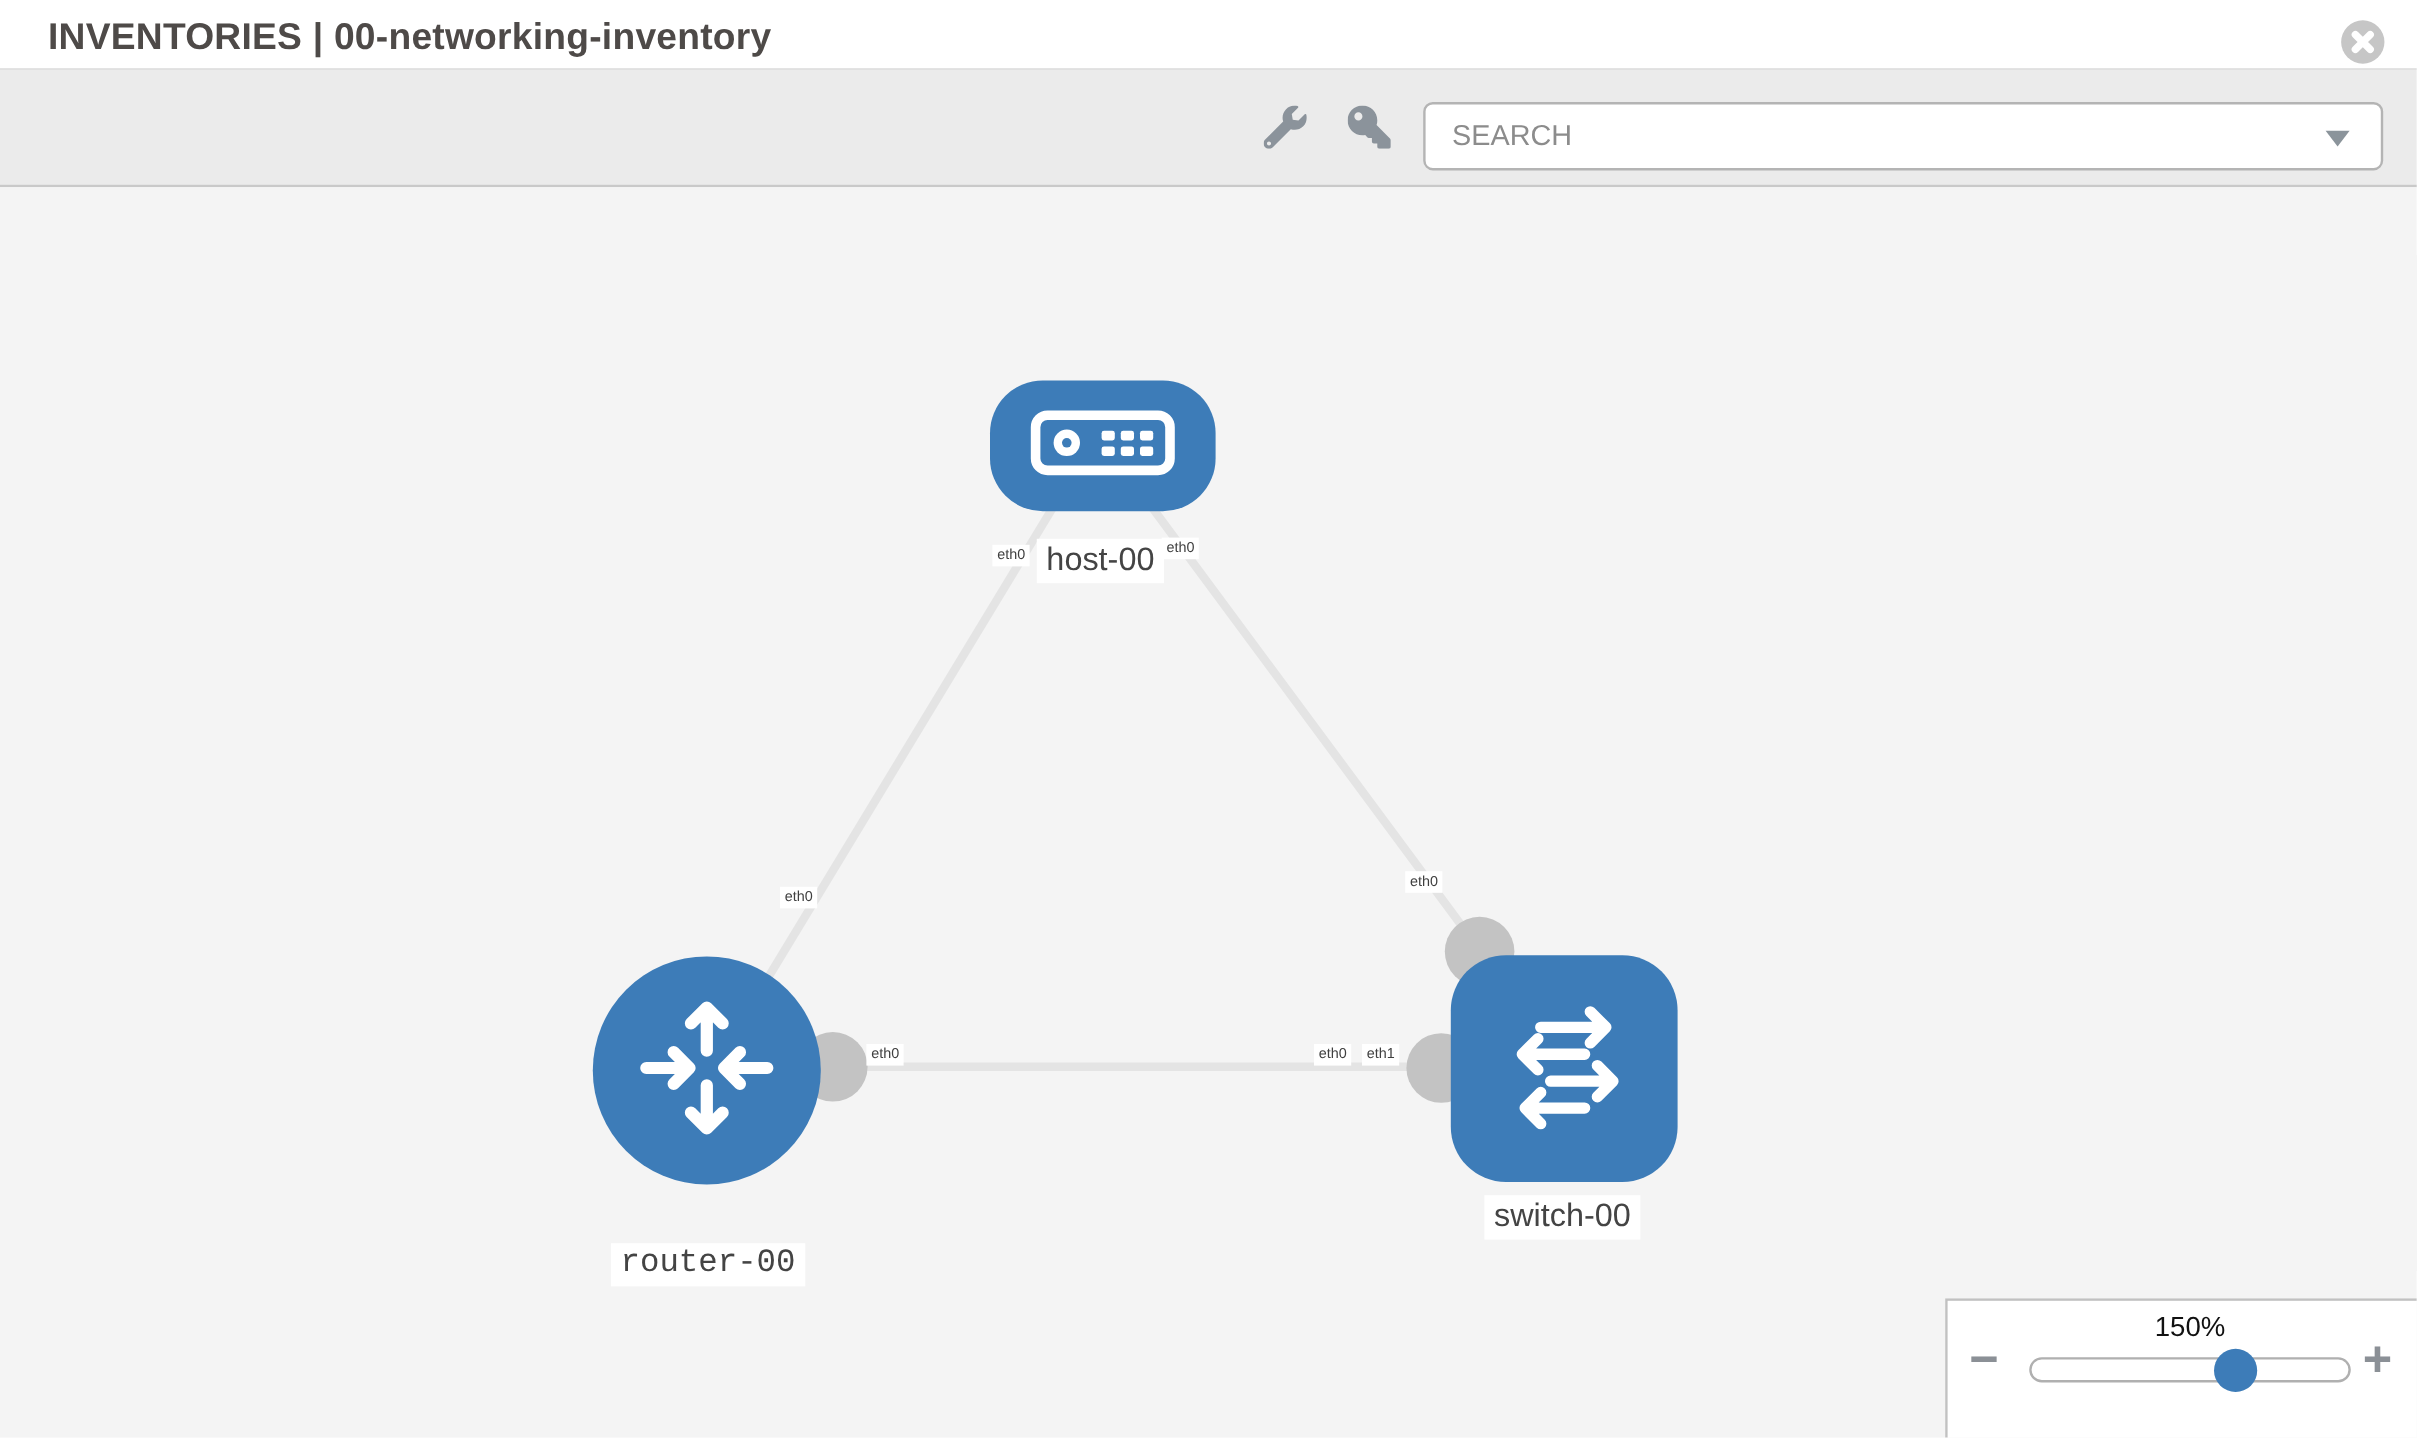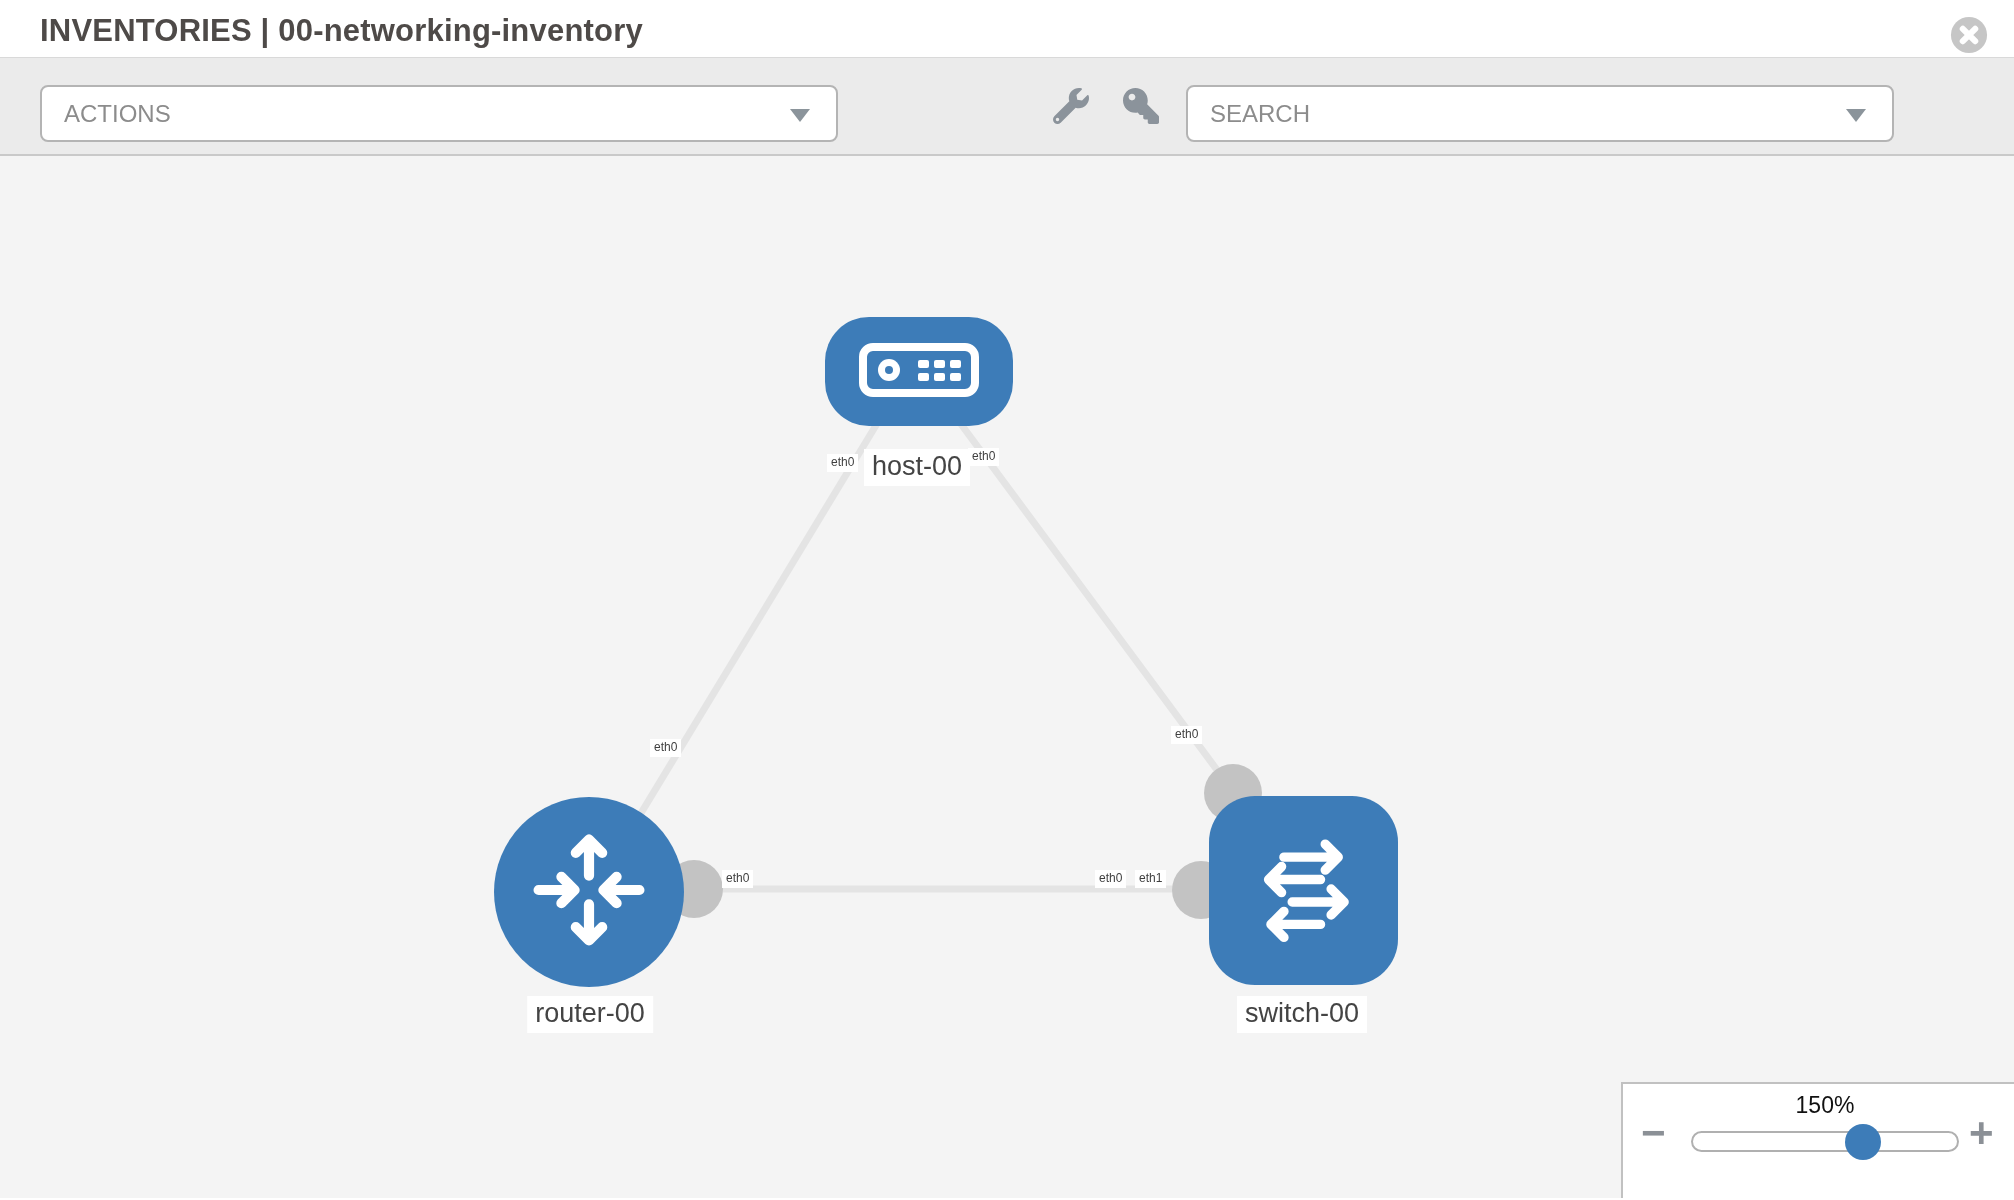--- a/index.html
+++ b/index.html
@@ -16,21 +16,21 @@
   
   .toolbar { position: relative; height: 99px; background: #ebebeb;
     border-top: 1px solid #d9d9d9; border-bottom: 2px solid #c9c9c9; }
   .dropdown { position: absolute; top: 27px; height: 57px; background: #ffffff;
     border: 2px solid #b4b4b4; border-radius: 8px; display: flex; align-items: center;
     font-size: 24px; color: #8c8c8c; padding: 0 26px 0 22px; cursor: pointer; }
   .dropdown .caret { position: absolute; right: 26px; top: 22px; width: 0; height: 0;
     border-left: 10px solid transparent; border-right: 10px solid transparent;
     border-top: 13px solid #8b949b; }
   .dd-actions { left: 40px; width: 798px; }
-  .dd-search { left: 1186px; width: 708px; }
+  .dd-search { left: 1186px; width: 800px; }
   .tool-icon { position: absolute; top: 30px; width: 38px; height: 38px; cursor: pointer;
     background: transparent; border: none; padding: 0; }
   .ti-wrench { left: 1052px; }
   .ti-key { left: 1122px; }
 
   
   .canvas { position: relative; height: 1042px; background: #f4f4f4; overflow: hidden; }
   .links-svg { position: absolute; left: 0; top: 0; z-index: 1; }
 
   .node { position: absolute; z-index: 2; background: #3d7cb8; display: flex;
@@ -69,24 +69,20 @@
     <span>
       <svg width="38" height="38" viewBox="0 0 40 40">
         <circle cx="20" cy="20" r="19" fill="#c6c6c6"></circle>
         <path d="M13.5 13.5 L26.5 26.5 M26.5 13.5 L13.5 26.5" stroke="#ffffff" stroke-width="6.5" stroke-linecap="round"></path>
       </svg>
     </span>
   </button>
 </div>
 
 <div class="toolbar">
-  <div class="dropdown dd-actions">
-    <span>ACTIONS</span>
-    <span class="caret"></span>
-  </div>
 
   <button class="tool-icon ti-wrench">
     <span>
       <svg width="36" height="36" viewBox="0 0 512 512">
         <path fill="#8b939b" d="M507.73 109.1c-2.24-9.03-13.54-12.09-20.12-5.51l-74.36 74.36-67.88-11.31-11.31-67.88 74.36-74.36c6.62-6.62 3.43-17.9-5.66-20.16-47.38-11.74-99.55.91-136.58 37.93-39.64 39.64-50.55 97.1-34.05 147.2L18.74 402.76c-24.99 24.99-24.99 65.51 0 90.5 24.99 24.99 65.51 24.99 90.5 0l213.21-213.21c50.12 16.71 107.47 5.68 147.37-34.22 37.07-37.07 49.7-89.32 37.91-136.73zM64 472c-13.25 0-24-10.75-24-24 0-13.26 10.75-24 24-24s24 10.74 24 24c0 13.25-10.75 24-24 24z"></path>
       </svg>
     </span>
   </button>
 
   <button class="tool-icon ti-key">
@@ -151,21 +147,21 @@
       <svg width="118" height="118" viewBox="0 0 100 100" fill="none" stroke="#ffffff" stroke-width="8" stroke-linecap="round" stroke-linejoin="round">
         <path d="M33 23 L79 23 M68 12 L79 23 L68 34"></path>
         <path d="M64 42 L20 42 M31 31 L20 42 L31 53"></path>
         <path d="M40 61 L84 61 M73 50 L84 61 L73 72"></path>
         <path d="M64 80 L22 80 M33 69 L22 80 L33 91"></path>
       </svg>
     </span>
   </div>
 
   <div class="node-label" style="left:917px; top:293px;">host-00</div>
-  <div class="node-label" style="left:590px; top:840px;">router-00</div>
+  <div class="node-label" style="left:590px; top:880px;font-family:Liberation Mono, monospace;">router-00</div>
   <div class="node-label" style="left:1302px; top:840px;">switch-00</div>
 
   <div class="if-label" style="left:827px; top:298px;">eth0</div>
   <div class="if-label" style="left:968px; top:292px;">eth0</div>
   <div class="if-label" style="left:650px; top:583px;">eth0</div>
   <div class="if-label" style="left:1171px; top:570px;">eth0</div>
   <div class="if-label" style="left:722px; top:714px;">eth0</div>
   <div class="if-label" style="left:1095px; top:714px;">eth0</div>
   <div class="if-label" style="left:1135px; top:714px;">eth1</div>
 

